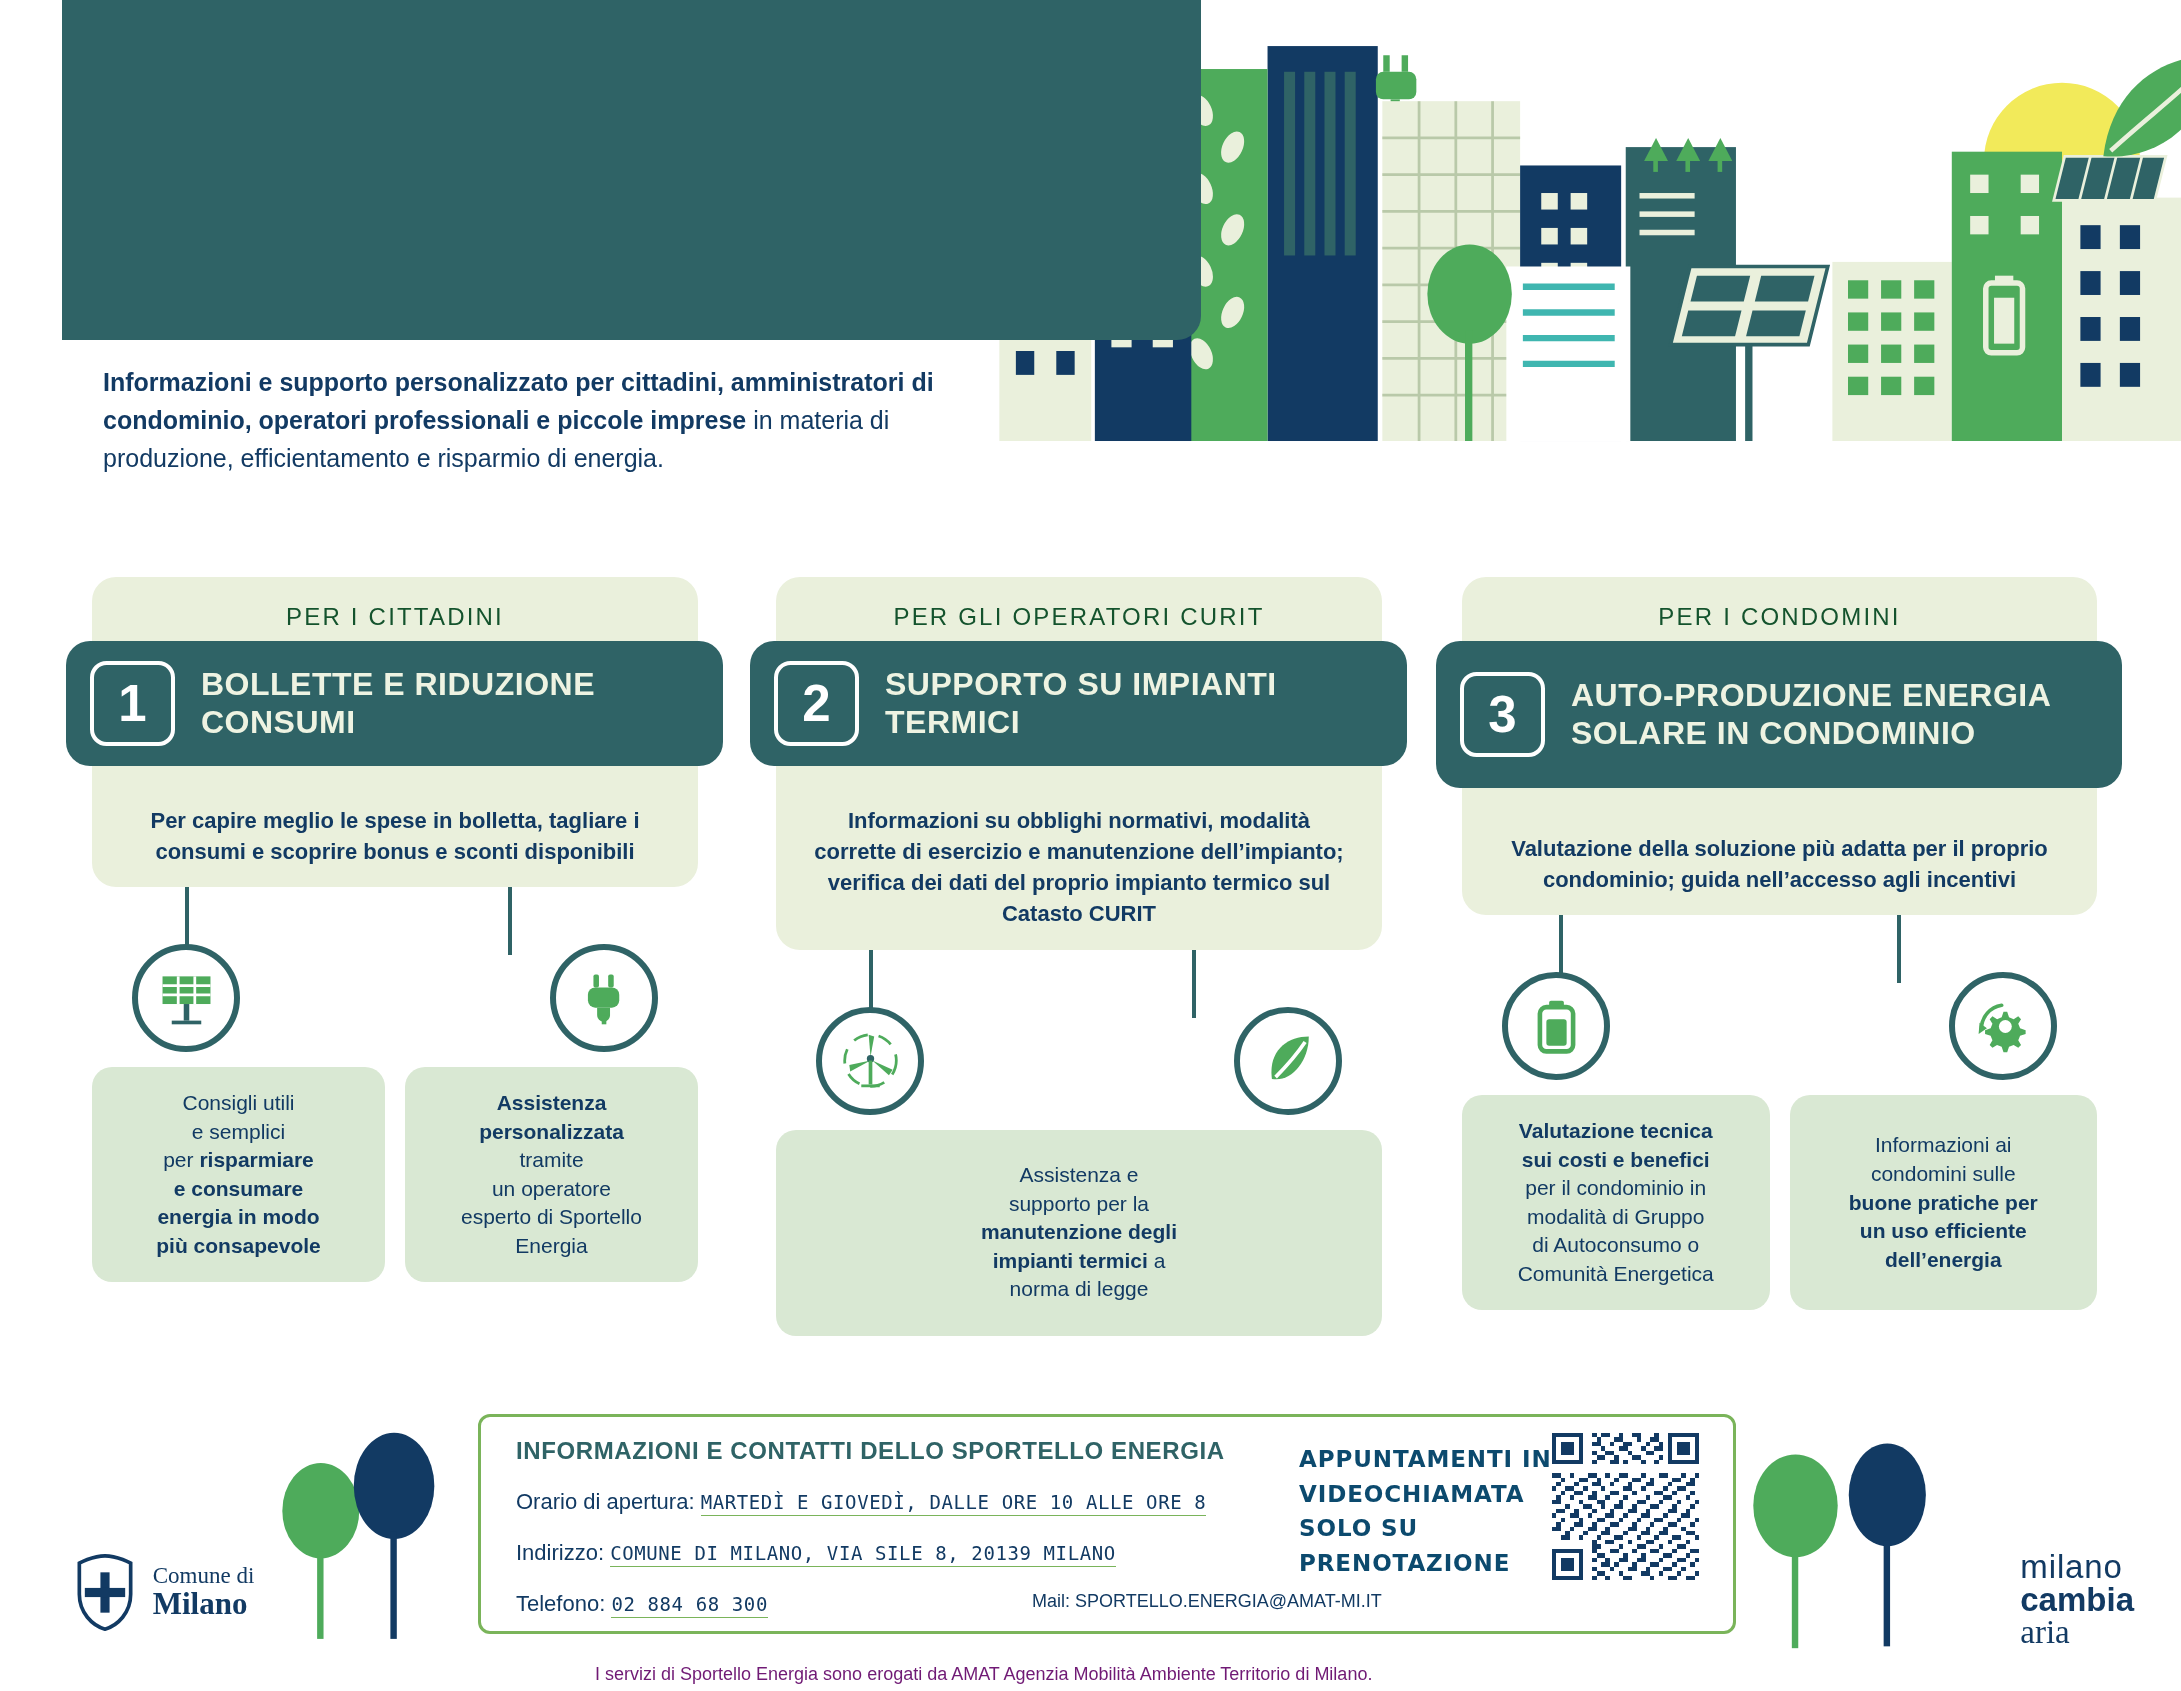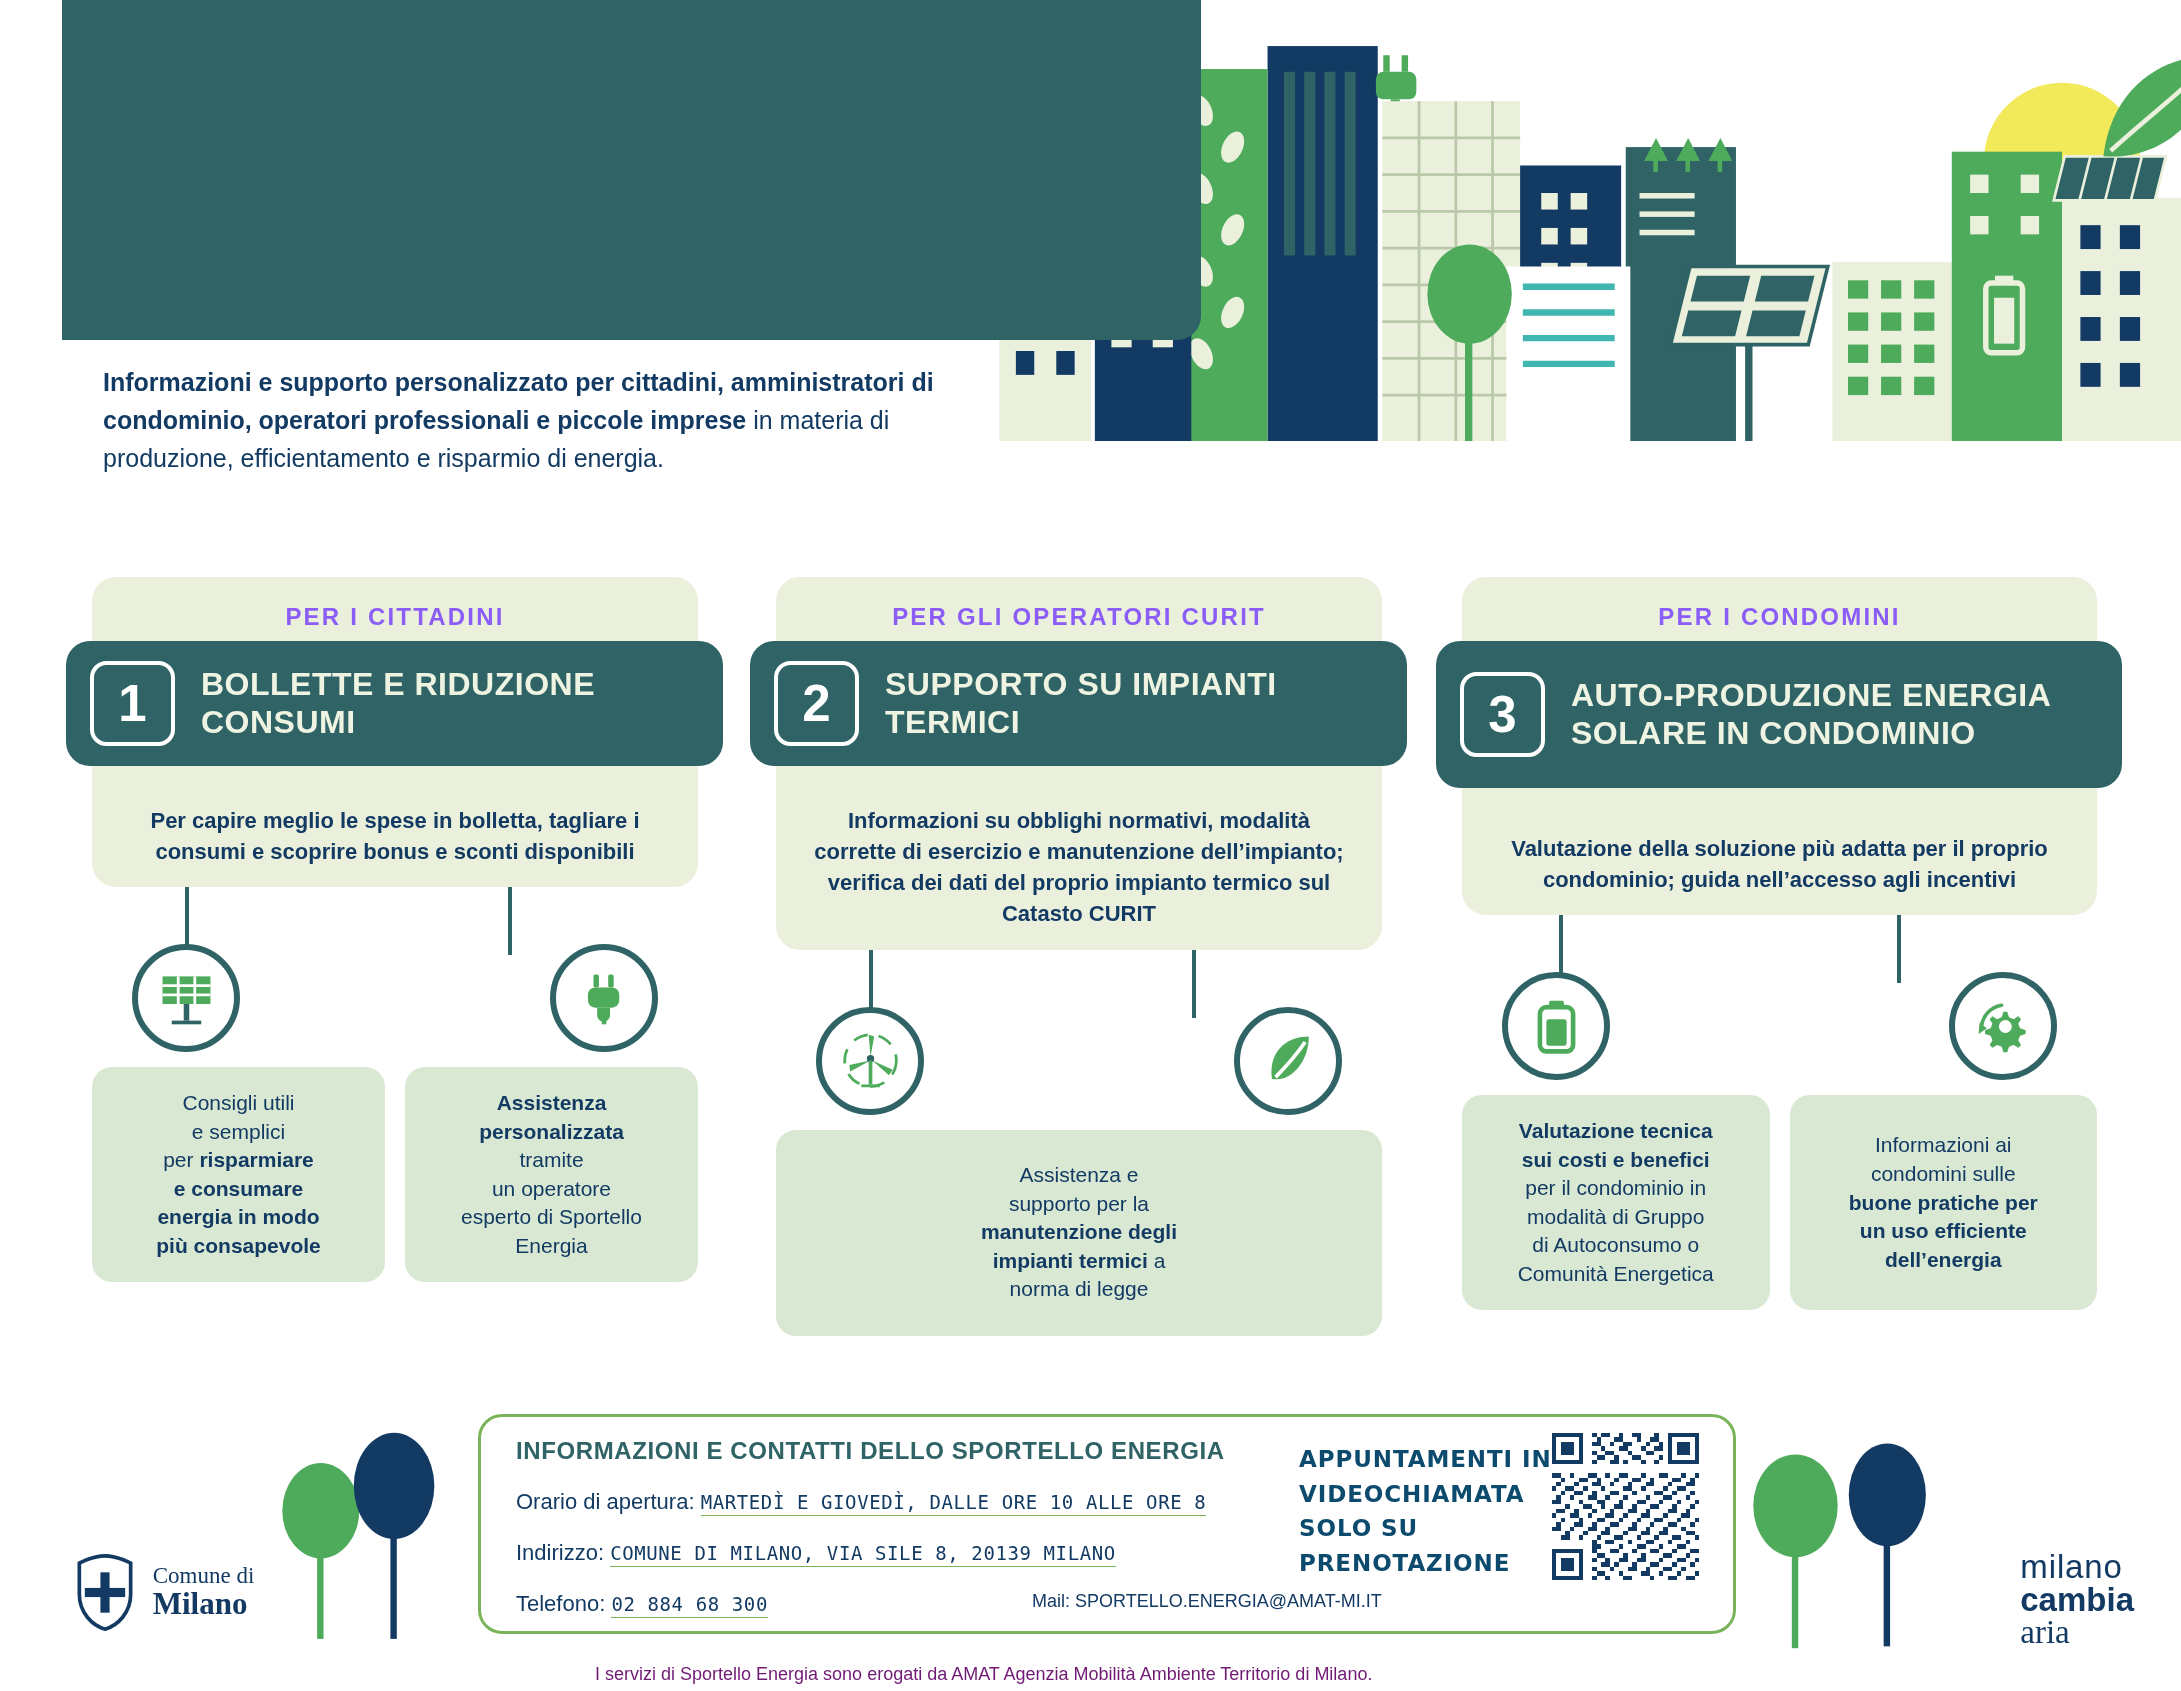--- a/index.html
+++ b/index.html
@@ -74,23 +74,23 @@
 
   .panel {
     position: relative;
     background: #eaf0dc;
     border-radius: 24px;
     padding-top: 16.5px;
     padding-bottom: 20px;
   }
   .panel-title {
     text-align: center;
-    color: #8b5cf6;
+    color: #14532d;
     font-size: 24px;
-    font-weight: bold;
+    font-weight: normal;
     letter-spacing: 2.2px;
     text-transform: uppercase;
     padding: 9.2px 0 0 0;
   }
   .panel-desc {
     text-align: center;
     color: #123a63;
     font-size: 22px;
     font-weight: bold;
     line-height: 1.42;
@@ -180,21 +180,21 @@
     justify-content: center;
   }
   .card b { font-weight: bold; }
 
   
   .contact-box {
     position: absolute;
     left: 478px; top: 1414px;
     width: 1258px; height: 220px;
     border: 3.7px solid #7ab45a;
-    border-radius: 24px;
+    border-radius: 12px;
     background: #ffffff;
     box-sizing: border-box;
   }
   .contact-title {
     position: absolute;
     left: 35px; top: 20px;
     color: #2f6366;
     font-size: 24px;
     font-weight: bold;
     letter-spacing: 0.6px;

